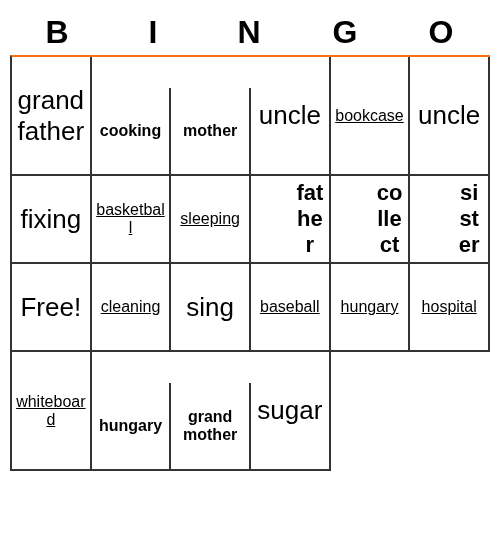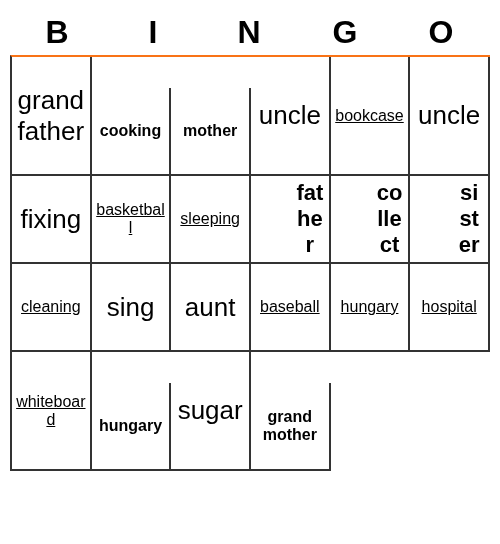--- a/index.html
+++ b/index.html
@@ -96,24 +96,24 @@
       <div class="bingo-cell size-md">mother</div>
       <div class="bingo-cell size-xl">uncle</div>
       <div class="bingo-cell size-sm">bookcase</div>
       <div class="bingo-cell size-xl">uncle</div>
       <div class="bingo-cell size-xl">fixing</div>
       <div class="bingo-cell size-sm">basketball</div>
       <div class="bingo-cell size-sm">sleeping</div>
       <div class="bingo-cell size-lg">father</div>
       <div class="bingo-cell size-lg">collect</div>
       <div class="bingo-cell size-lg">sister</div>
+      <div class="bingo-cell size-xl">Free!</div>
       <div class="bingo-cell size-sm">cleaning</div>
       <div class="bingo-cell size-xl">sing</div>
-      <div class="bingo-cell size-xl">aunt</div>
       <div class="bingo-cell size-sm">baseball</div>
       <div class="bingo-cell size-sm">hungary</div>
       <div class="bingo-cell size-sm">hospital</div>
       <div class="bingo-cell size-sm">whiteboard</div>
       <div class="bingo-cell size-md">hungary</div>
+      <div class="bingo-cell size-md">grand mother</div>
       <div class="bingo-cell size-xl">sugar</div>
-      <div class="bingo-cell size-md">grand mother</div>
     </div>
 </div>
 
 </body></html>

